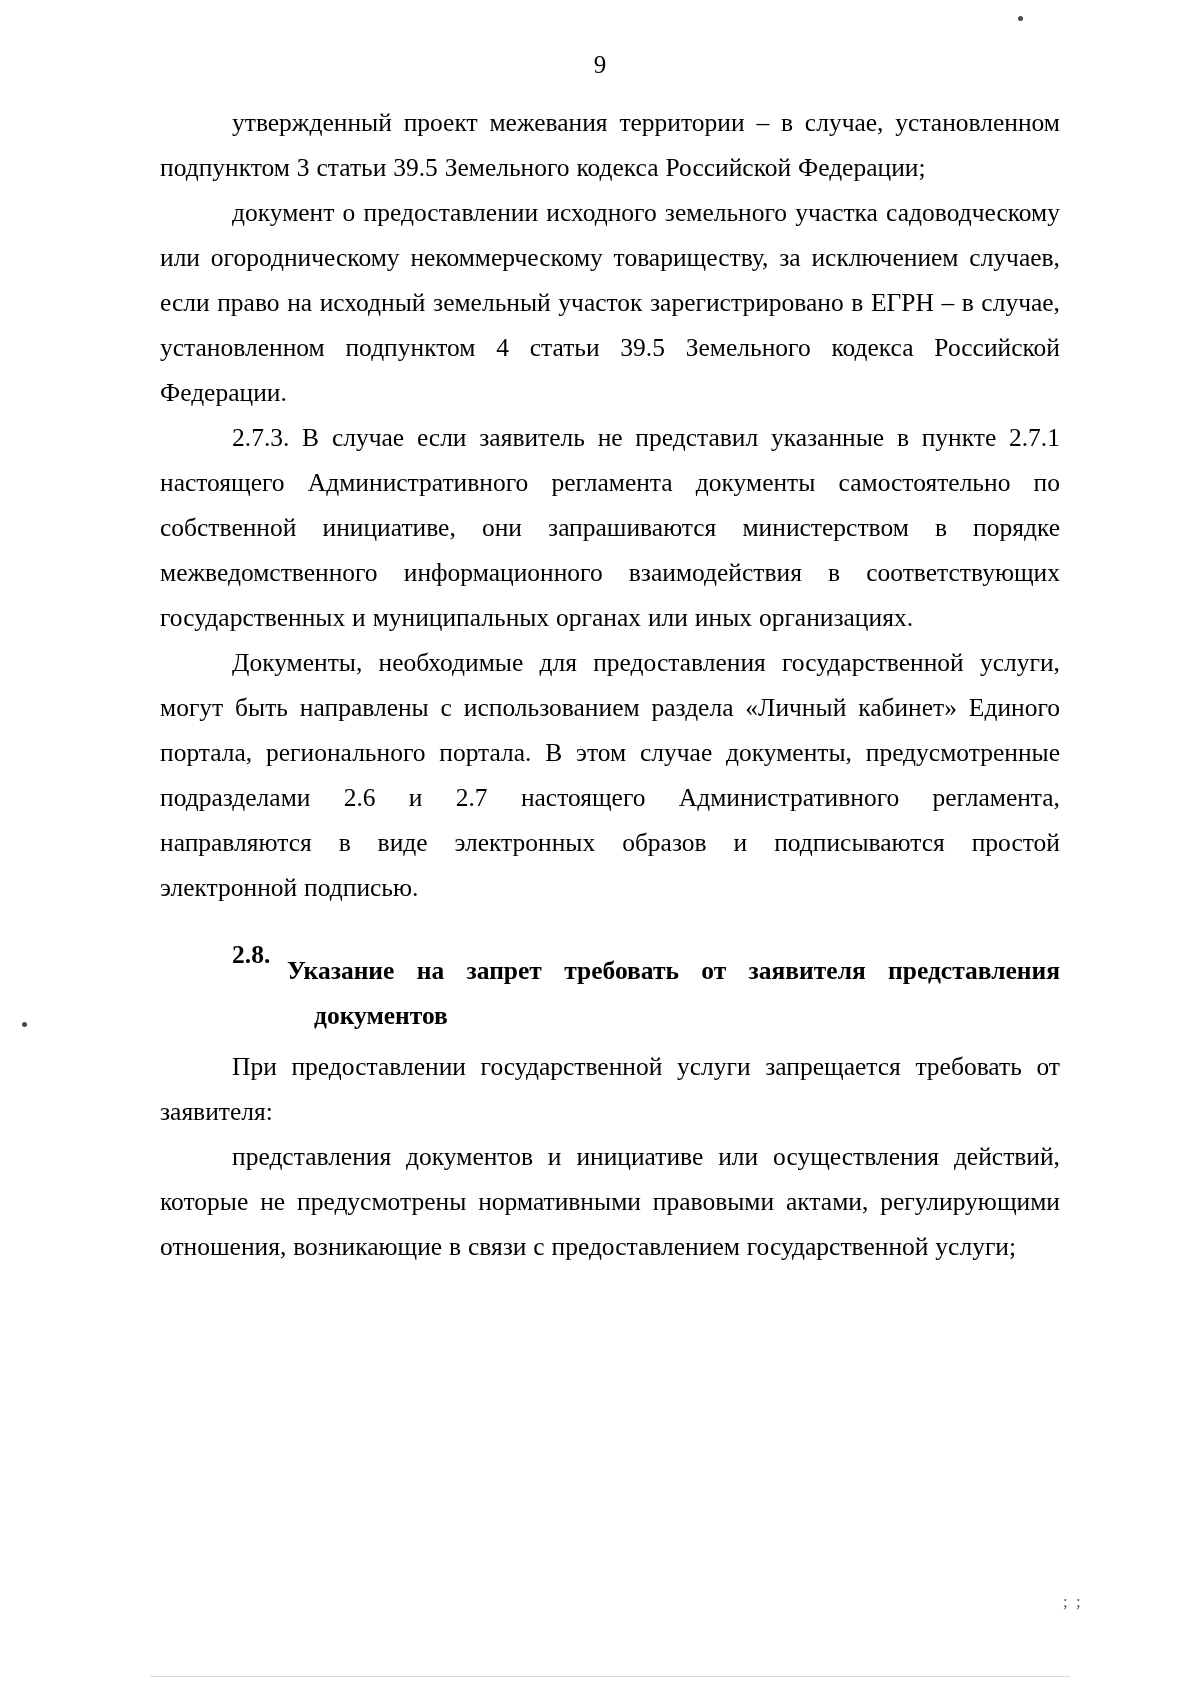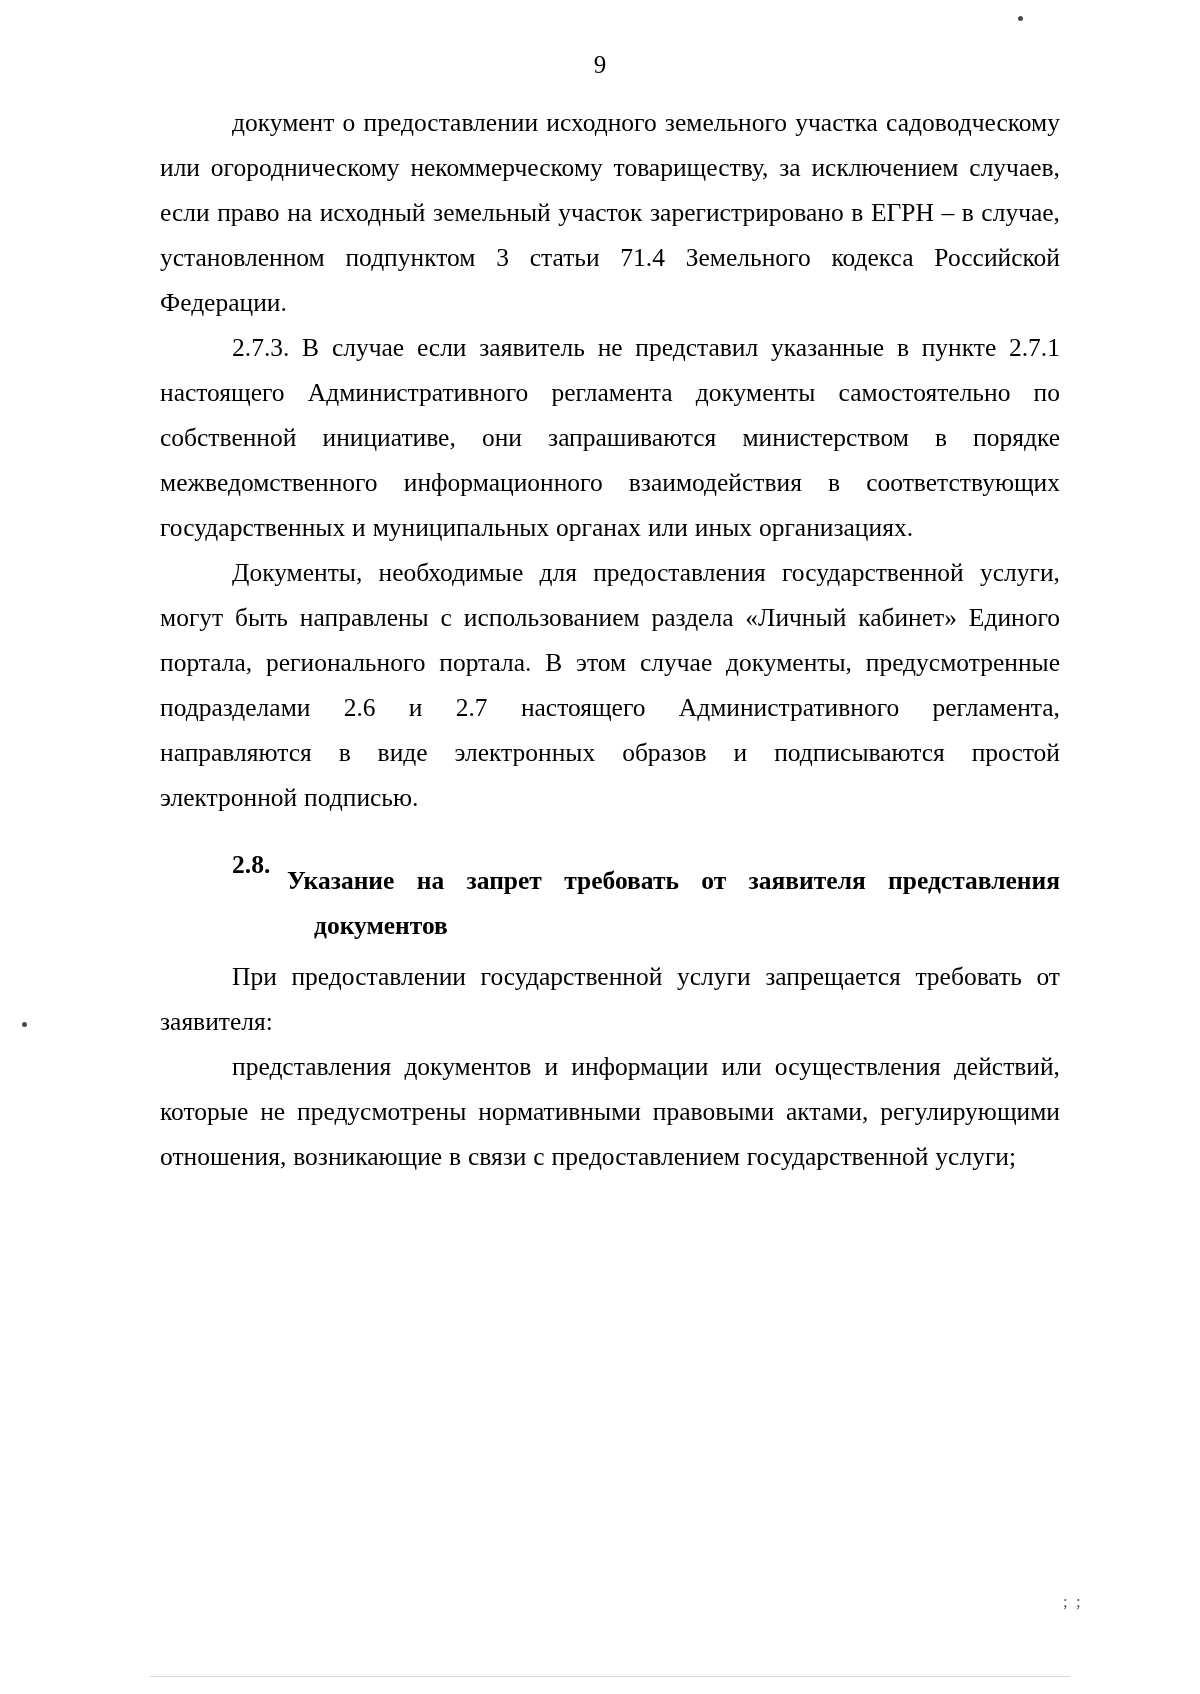--- a/index.html
+++ b/index.html
@@ -113,35 +113,36 @@
 
 <div class="page">
 
   <div class="mark mark-topright"></div>
   <div class="mark mark-left"></div>
 
   <div class="page-number">9</div>
 
   <div class="body-text">
 
-    <p class="para">документ о предоставлении исходного земельного участка садоводческому или огородническому некоммерческому товариществу, за исключением случаев, если право на исходный земельный участок зарегистрировано в ЕГРН – в случае, установленном подпунктом 3 статьи 71.4 Земельного кодекса Российской Федерации.</p>
+    <p class="para">утвержденный проект межевания территории – в случае, установленном подпунктом 3 статьи 39.5 Земельного кодекса Российской Федерации;</p>
+    <p class="para">документ о предоставлении исходного земельного участка садоводческому или огородническому некоммерческому товариществу, за исключением случаев, если право на исходный земельный участок зарегистрировано в ЕГРН – в случае, установленном подпунктом 4 статьи 39.5 Земельного кодекса Российской Федерации.</p>
     <p class="para">2.7.3.  В случае если заявитель не представил указанные в пункте 2.7.1 настоящего Административного регламента документы самостоятельно по собственной инициативе, они запрашиваются министерством в порядке межведомственного информационного взаимодействия в соответствующих государственных и муниципальных органах или иных организациях.</p>
     <p class="para">Документы, необходимые для предоставления государственной услуги, могут быть направлены с использованием раздела «Личный кабинет» Единого портала, регионального портала. В этом случае документы, предусмотренные подразделами 2.6 и 2.7 настоящего Административного регламента, направляются в виде электронных образов и подписываются простой электронной подписью.</p>
 
     <div class="heading">
       <span class="h-num">2.8.</span>
       <span class="h-text">
         <span class="line1">Указание на запрет требовать от заявителя представления</span>
         <span class="line2">документов</span>
       </span>
     </div>
 
     <div class="spacer-sm"></div>
 
     <p class="para">При предоставлении государственной услуги запрещается требовать от заявителя:</p>
-    <p class="para">представления документов и информации или осуществления действий, которые не предусмотрены нормативными правовыми актами, регулирующими отношения, возникающие в связи с предоставлением государственной услуги;</p>
+    <p class="para">представления документов и инициативе или осуществления действий, которые не предусмотрены нормативными правовыми актами, регулирующими отношения, возникающие в связи с предоставлением государственной услуги;</p>
 
   </div>
 
   <div class="mark-bottomright">; ;</div>
   <div class="edge-line edge-bottom"></div>
 
 </div>
 
 </body></html>

